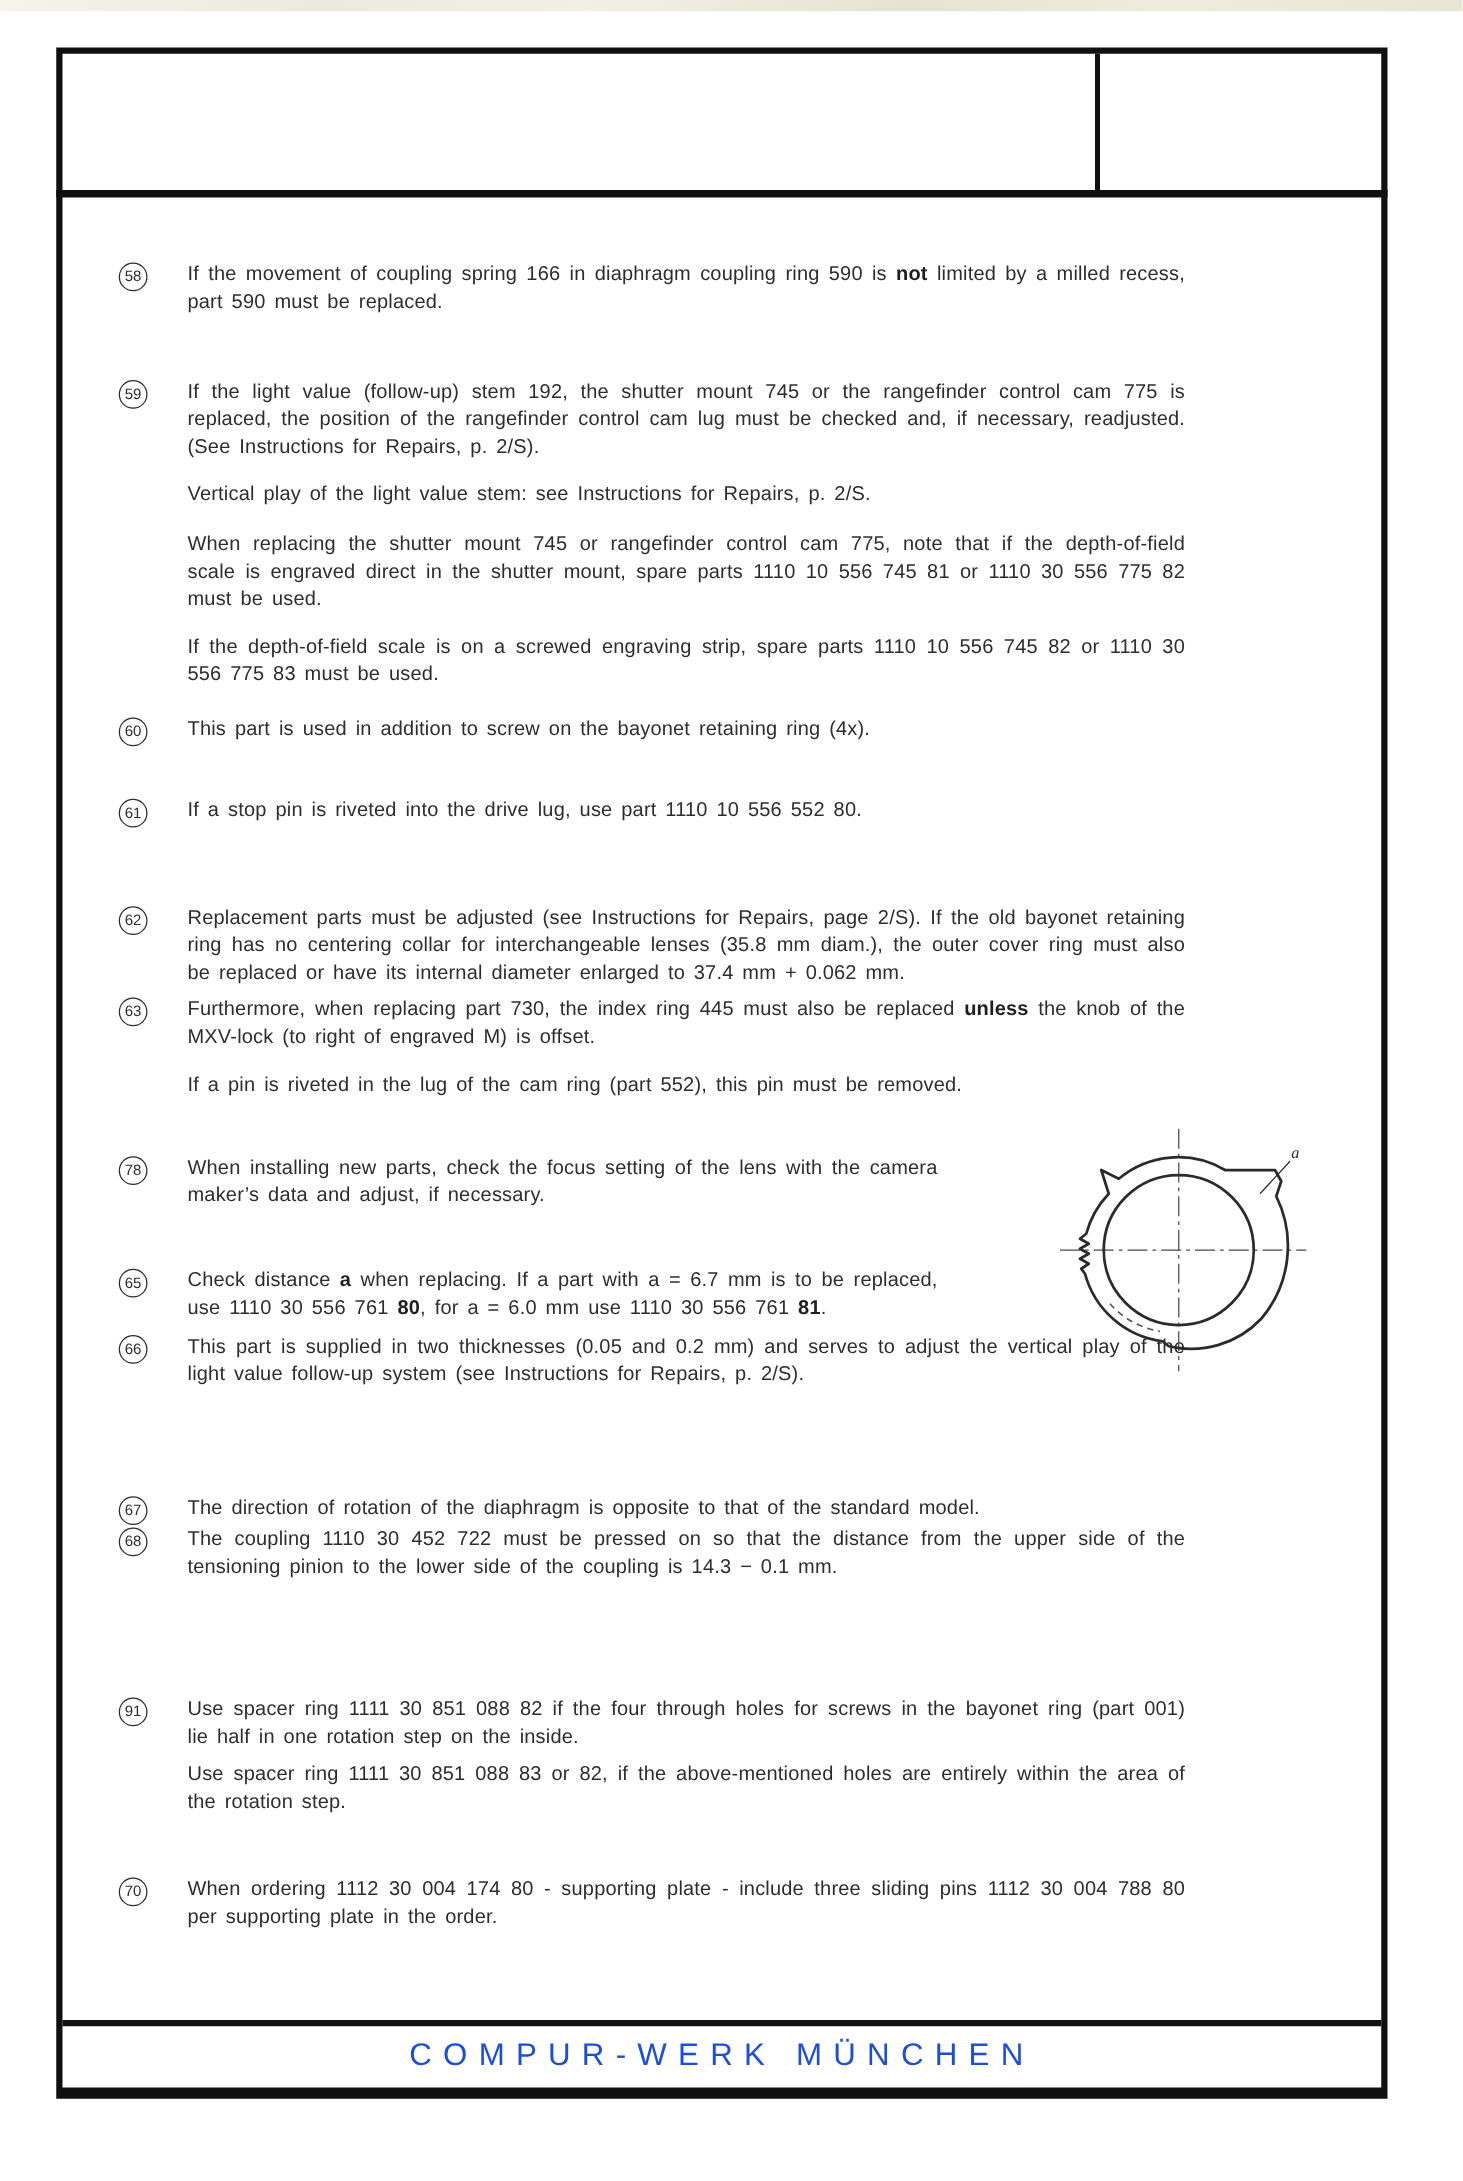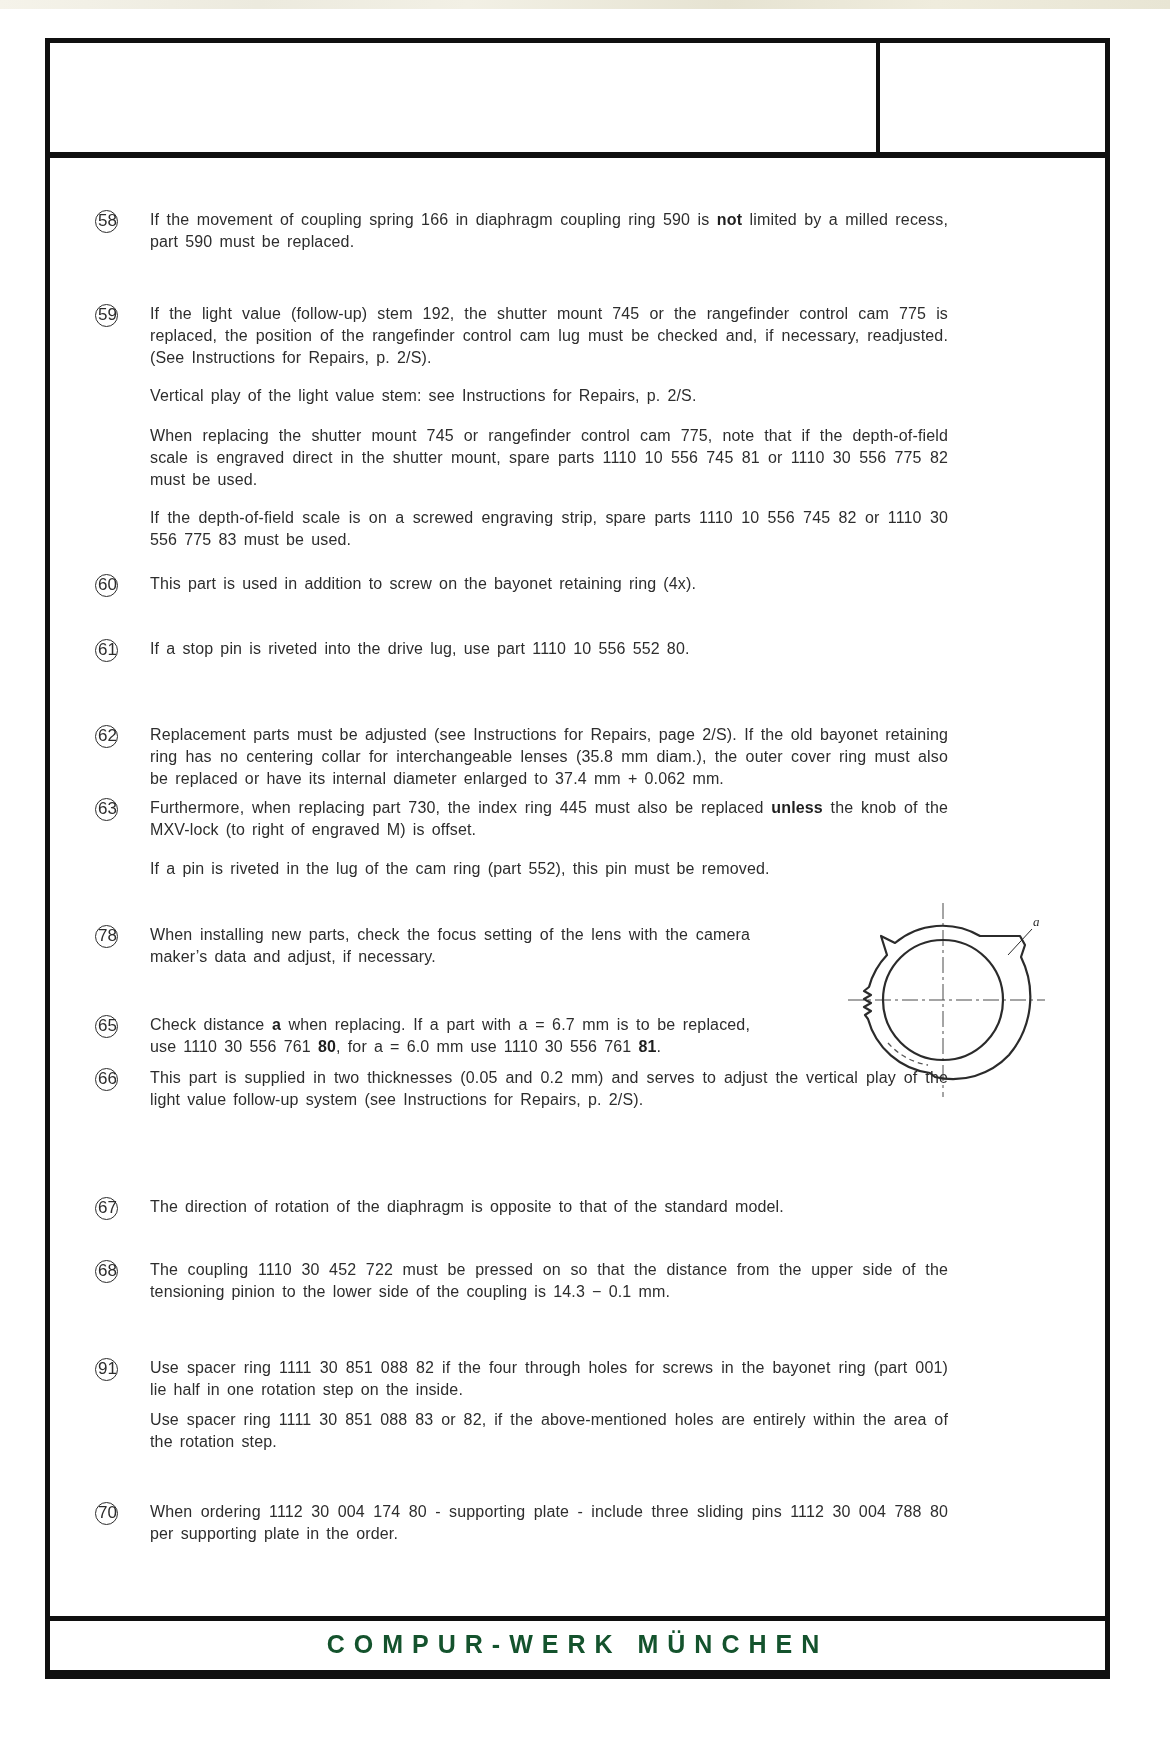--- a/index.html
+++ b/index.html
@@ -22,41 +22,41 @@
     border:5px solid #101010;
     border-bottom-width:9px;
     background:#fff;
   }
   .hline{background:#101010;}
   .header-bottom{left:45px;top:152px;width:1065px;height:6px;}
   .header-divider{left:876px;top:43px;width:4px;height:109px;background:#101010;}
   .footer-top{left:50px;top:1616px;width:1055px;height:5px;}
   .footer-band{
     left:45px;top:1630px;width:1065px;height:40px;
-    text-align:center;font-weight:bold;font-size:25px;
-    letter-spacing:9px;color:#14532d;
+    text-align:center;font-weight:normal;font-size:25px;
+    letter-spacing:9px;color:#1d4ed8;
   }
   
   .note{
     position:absolute;left:150px;
     font-size:16px;line-height:22px;
     text-align:justify;
     letter-spacing:.15px;word-spacing:2.5px;
     color:#2d2d2d;
   }
   .note p{margin:0;}
   .note b{font-weight:700;color:#1f1f1f;margin-top:20px;}
   .wide{width:798px;}
   .narrow{width:600px;}
   .badge{
     position:absolute;left:-55px;top:1px;
     width:23px;height:23px;box-sizing:border-box;
     border:1.5px solid #2c2c2c;border-radius:50%;
-    font-size:17px;line-height:20px;letter-spacing:0;word-spacing:0;
-    text-align:right;color:#2c2c2c;
+    font-size:12px;line-height:20px;letter-spacing:0;word-spacing:0;
+    text-align:center;color:#2c2c2c;
   }
   .diagram{left:840px;top:895px;width:210px;height:210px;}
 </style>
 </head>
 <body>
 
 <div class="abs scan-strip"></div>
 
 <div class="abs frame"></div>
 <div class="abs hline header-bottom"></div>
@@ -109,21 +109,21 @@
   <p><span>Check distance </span><b>a</b><span> when replacing. If a part with a = 6.7 mm is to be replaced, use 1110 30 556 761 </span><b>80</b><span>, for a = 6.0 mm use 1110 30 556 761 </span><b>81</b><span>.</span></p>
 </div>
 <div class="note wide" style="top:1067px">
   <span class="badge">66</span>
   <p><span>This part is supplied in two thicknesses (0.05 and 0.2 mm) and serves to adjust the vertical play of the light value follow-up system (see Instructions for Repairs, p. 2/S).</span></p>
 </div>
 <div class="note wide" style="top:1196px">
   <span class="badge">67</span>
   <p><span>The direction of rotation of the diaphragm is opposite to that of the standard model.</span></p>
 </div>
-<div class="note wide" style="top:1259px">
+<div class="note wide" style="top:1221px">
   <span class="badge">68</span>
   <p><span>The coupling 1110 30 452 722 must be pressed on so that the distance from the upper side of the tensioning pinion to the lower side of the coupling is 14.3 − 0.1 mm.</span></p>
 </div>
 <div class="note wide" style="top:1357px">
   <span class="badge">91</span>
   <p><span>Use spacer ring 1111 30 851 088 82 if the four through holes for screws in the bayonet ring (part 001) lie half in one rotation step on the inside.</span></p>
 </div>
 <div class="note wide" style="top:1409px">
   <p><span>Use spacer ring 1111 30 851 088 83 or 82, if the above-mentioned holes are entirely within the area of the rotation step.</span></p>
 </div>

